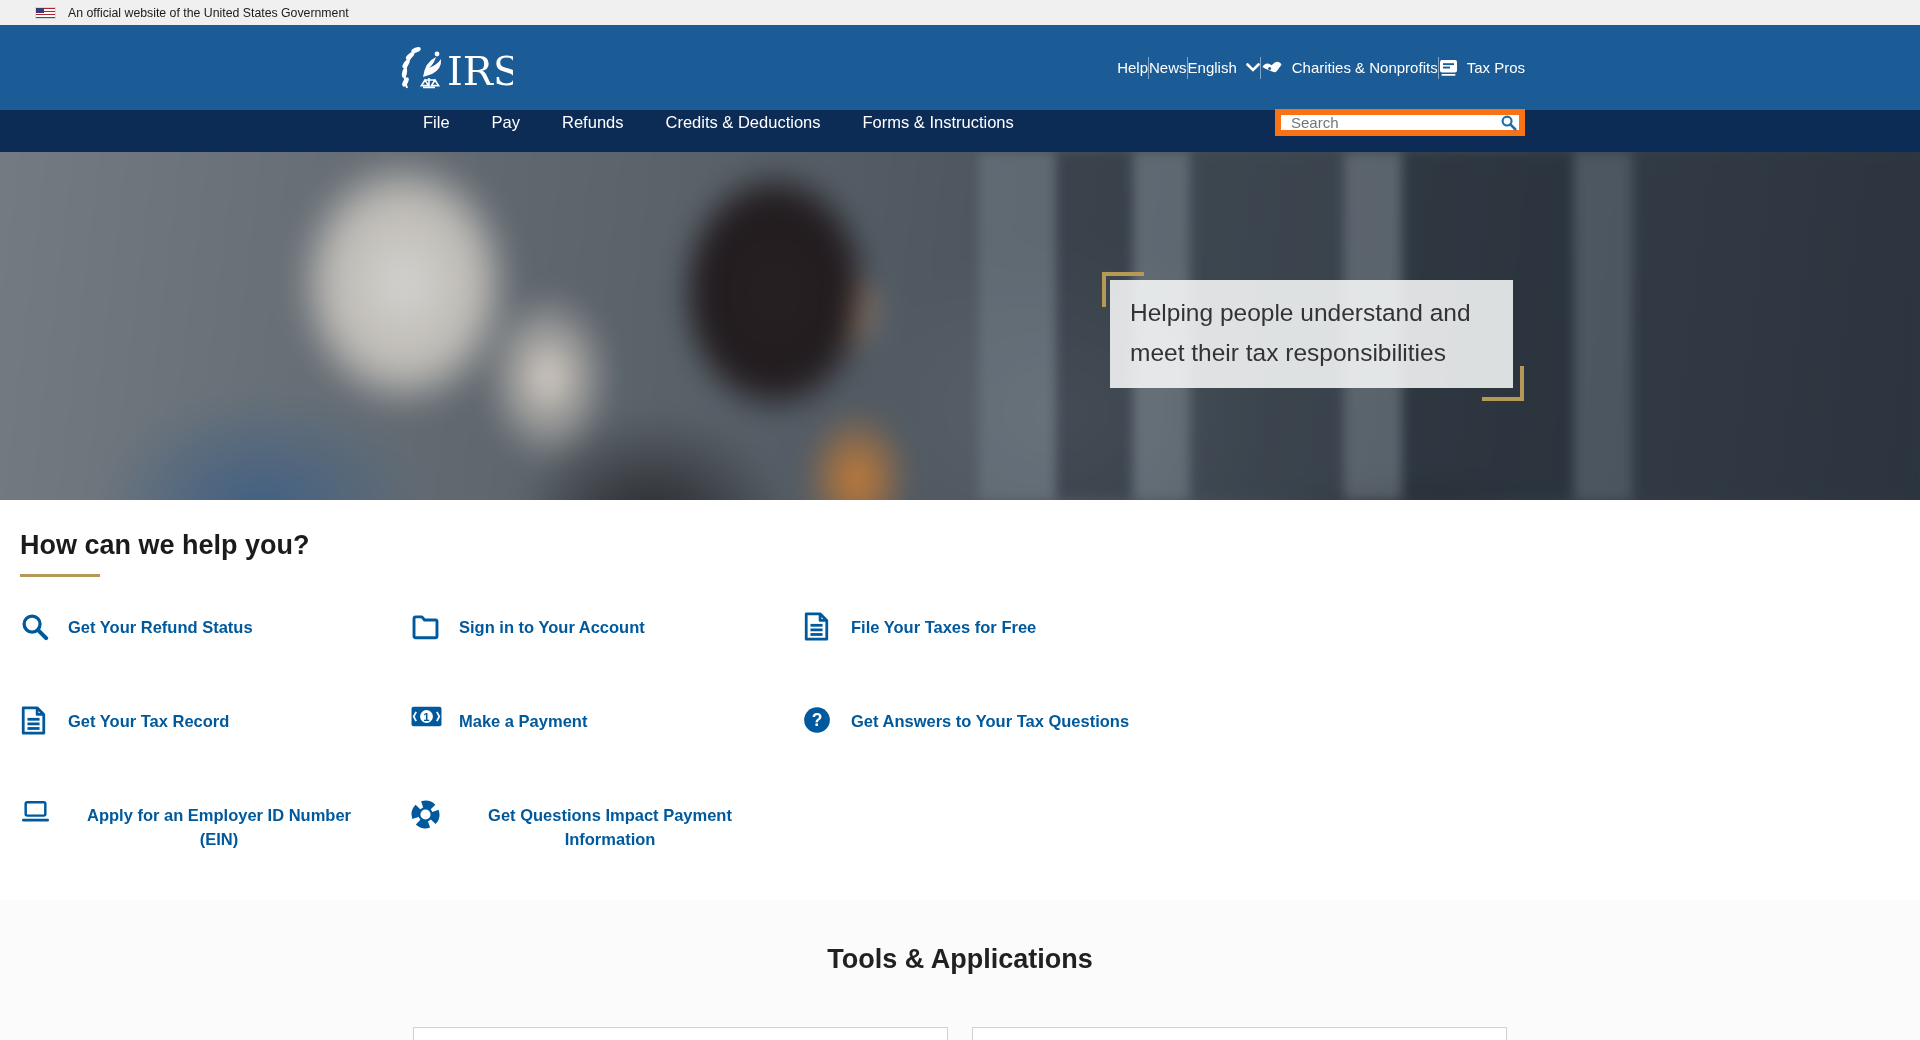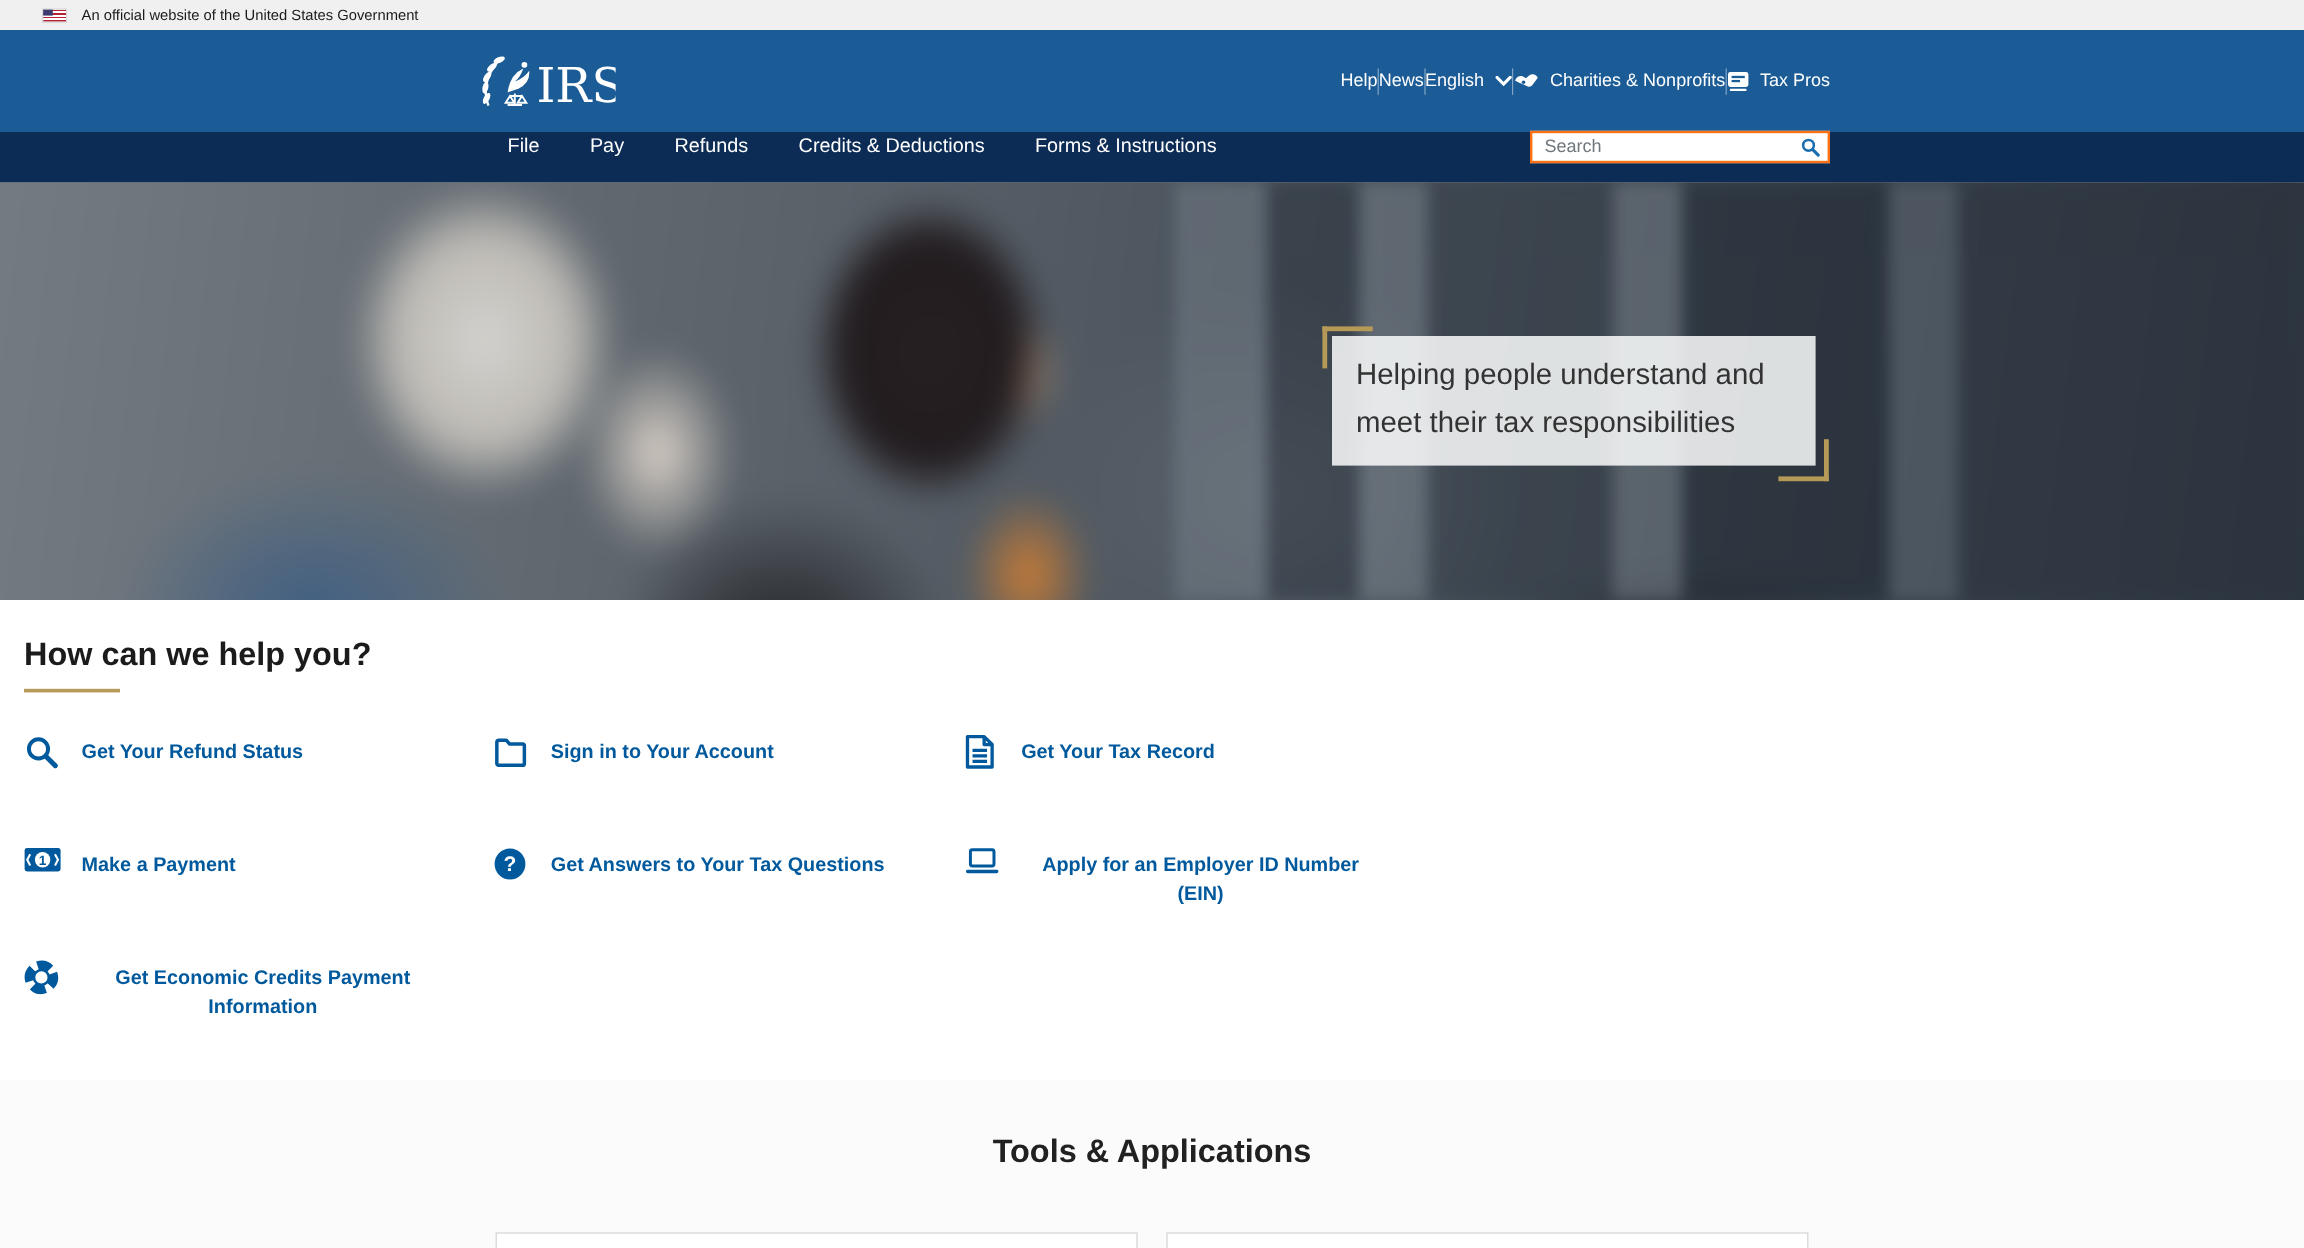--- a/index.html
+++ b/index.html
@@ -23,21 +23,21 @@
   .header-links { margin-left:auto; display:flex; align-items:center; color:#fff; font-size:15px; }
   .hlink { display:flex; align-items:center; gap:9px; color:#fff; cursor:pointer; white-space:nowrap; }
   .hsep { width:1px; height:22px; background:rgba(255,255,255,.45); }
 
   
   .main-nav { height:42px; background:#0d2c55; }
   .main-nav .container { display:flex; align-items:center; height:24px; }
   .nav-item { color:#fff; font-size:16.5px; padding:0 21px; cursor:pointer; white-space:nowrap; }
   .nav-item:first-child { padding-left:28px; }
   .searchbox { margin-left:auto; width:250px; height:27px; background:#fff; display:flex; align-items:center;
-               border:2px solid #f97316; }
+               border:6px solid #f97316; }
   .searchbox input { flex:1; border:none; outline:none; font-size:15px; padding:0 8px 0 10px; color:#333;
                      font-family:"Liberation Sans",sans-serif; background:transparent; }
   .searchbox input::placeholder { color:#6f777e; }
   .search-btn { width:30px; height:100%; display:flex; align-items:center; justify-content:center;
                 background:transparent; border:none; cursor:pointer; color:#1a6daf; }
 
   
   .hero { position:relative; height:348px; overflow:hidden; background:#3c4650; }
   .hero-art { position:absolute; inset:-30px; filter:blur(11px); transform:scale(1.04);
     background:
@@ -202,33 +202,47 @@
       <a class="help-link">
         <span class="hl-icon">
           <svg width="29" height="29" viewBox="0 0 24 24">
               <path d="M2.5 20 V5.5 a1.5 1.5 0 0 1 1.5-1.5 h5 l2.2 2.6 h9 a1.3 1.3 0 0 1 1.3 1.3 V20 a 1.3 1.3 0 0 1 -1.3 1.3 H3.8 A1.3 1.3 0 0 1 2.5 20 Z" fill="none" stroke="currentColor" stroke-width="2.4" stroke-linejoin="round"></path>
             </svg>
         </span>
         <span class="hl-label">Sign in to Your Account</span>
       </a>
 
 
-
       <a class="help-link">
         <span class="hl-icon">
           <svg width="27" height="29" viewBox="0 0 22 24">
               <path d="M2.5 1.5 h11.5 l5.5 5.5 v15.5 h-17 z" fill="none" stroke="currentColor" stroke-width="2.3" stroke-linejoin="round"></path>
               <path d="M14 1.5 v5.5 h5.5" fill="none" stroke="currentColor" stroke-width="2.3" stroke-linejoin="round"></path>
               <g stroke="currentColor" stroke-width="2.3">
                 <line x1="6" y1="11" x2="16" y2="11"></line>
                 <line x1="6" y1="14.8" x2="16" y2="14.8"></line>
                 <line x1="6" y1="18.6" x2="16" y2="18.6"></line>
               </g>
             </svg>
         </span>
+        <span class="hl-label">File Your Taxes for Free</span>
+      </a>
+
+      <a class="help-link">
+        <span class="hl-icon">
+          <svg width="27" height="29" viewBox="0 0 22 24">
+              <path d="M2.5 1.5 h11.5 l5.5 5.5 v15.5 h-17 z" fill="none" stroke="currentColor" stroke-width="2.3" stroke-linejoin="round"></path>
+              <path d="M14 1.5 v5.5 h5.5" fill="none" stroke="currentColor" stroke-width="2.3" stroke-linejoin="round"></path>
+              <g stroke="currentColor" stroke-width="2.3">
+                <line x1="6" y1="11" x2="16" y2="11"></line>
+                <line x1="6" y1="14.8" x2="16" y2="14.8"></line>
+                <line x1="6" y1="18.6" x2="16" y2="18.6"></line>
+              </g>
+            </svg>
+        </span>
         <span class="hl-label">Get Your Tax Record</span>
       </a>
 
       <a class="help-link">
         <span class="hl-icon">
           <svg width="31" height="21" viewBox="0 0 30 20">
               <rect x="0.5" y="0.5" width="29" height="19" rx="2" fill="currentColor"></rect>
               <circle cx="15" cy="10" r="6.2" fill="#fff"></circle>
               <text x="15" y="14" text-anchor="middle" font-size="11" font-weight="bold" font-family="'Liberation Sans',sans-serif" fill="#00599c">1</text>
               <path d="M5 5.5 L2.6 10 L5 14.5" stroke="#fff" stroke-width="1.7" fill="none"></path>
@@ -258,21 +272,21 @@
         <span class="hl-label">Apply for an Employer ID Number (EIN)</span>
       </a>
 
       <a class="help-link">
         <span class="hl-icon">
           <svg width="29" height="29" viewBox="0 0 24 24">
               <circle cx="12" cy="12" r="8.2" fill="none" stroke="currentColor" stroke-width="6.6" stroke-dasharray="9 3.88" transform="rotate(-20 12 12)"></circle>
               <circle cx="12" cy="12" r="5.1" fill="none" stroke="currentColor" stroke-width="1.8"></circle>
             </svg>
         </span>
-        <span class="hl-label">Get Economic Credits Payment Information</span>
+        <span class="hl-label">Get Questions Impact Payment Information</span>
       </a>
 
     </div>
   </div>
 </section>
 
 <section class="tools-section">
   <h2 class="tools-title">Tools &amp; Applications</h2>
   <div class="tools-cards">
     <div class="tool-card"></div>

